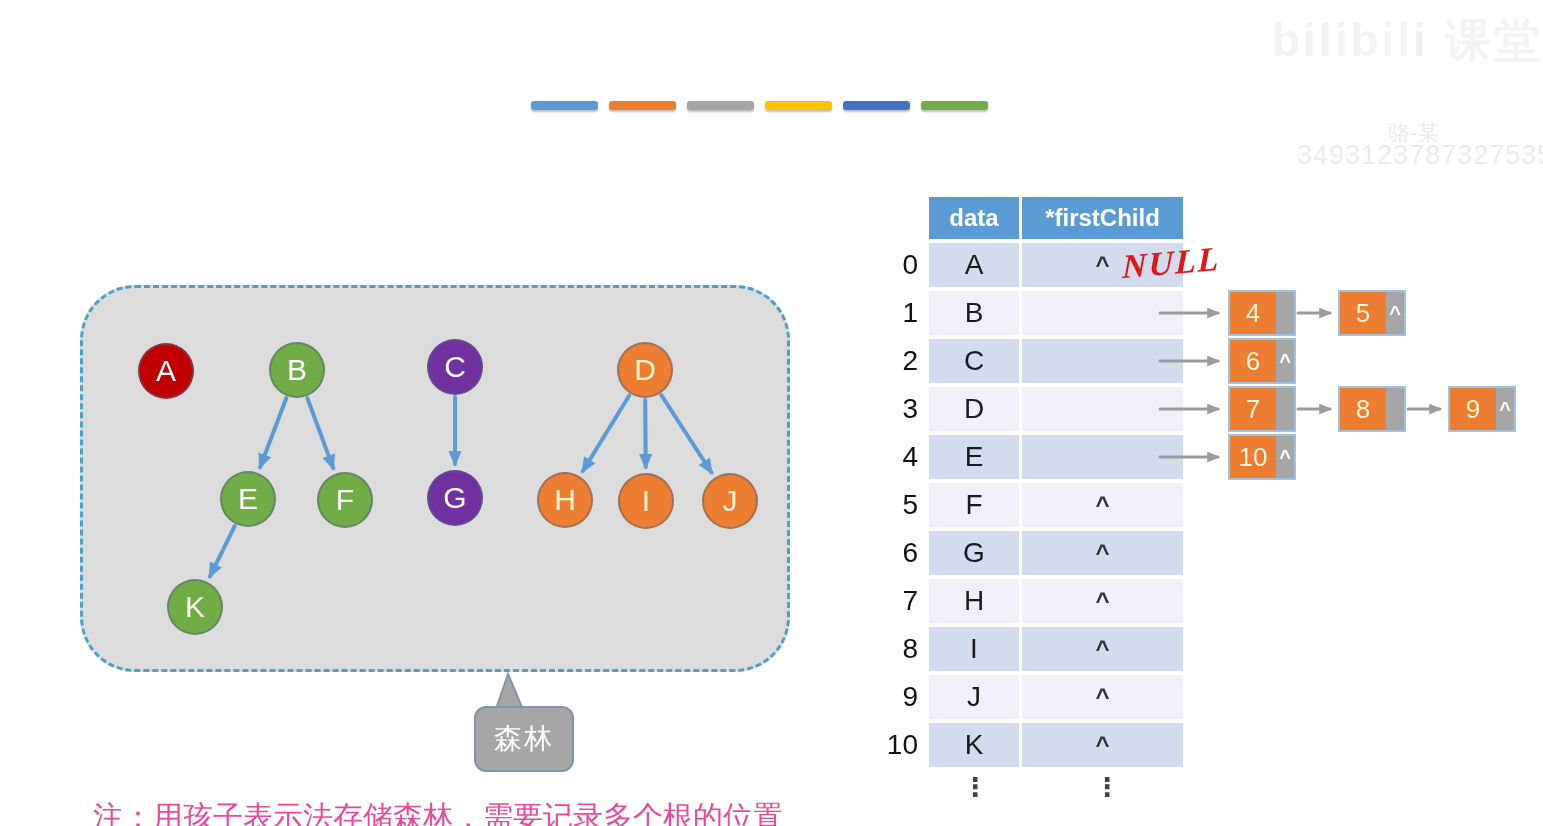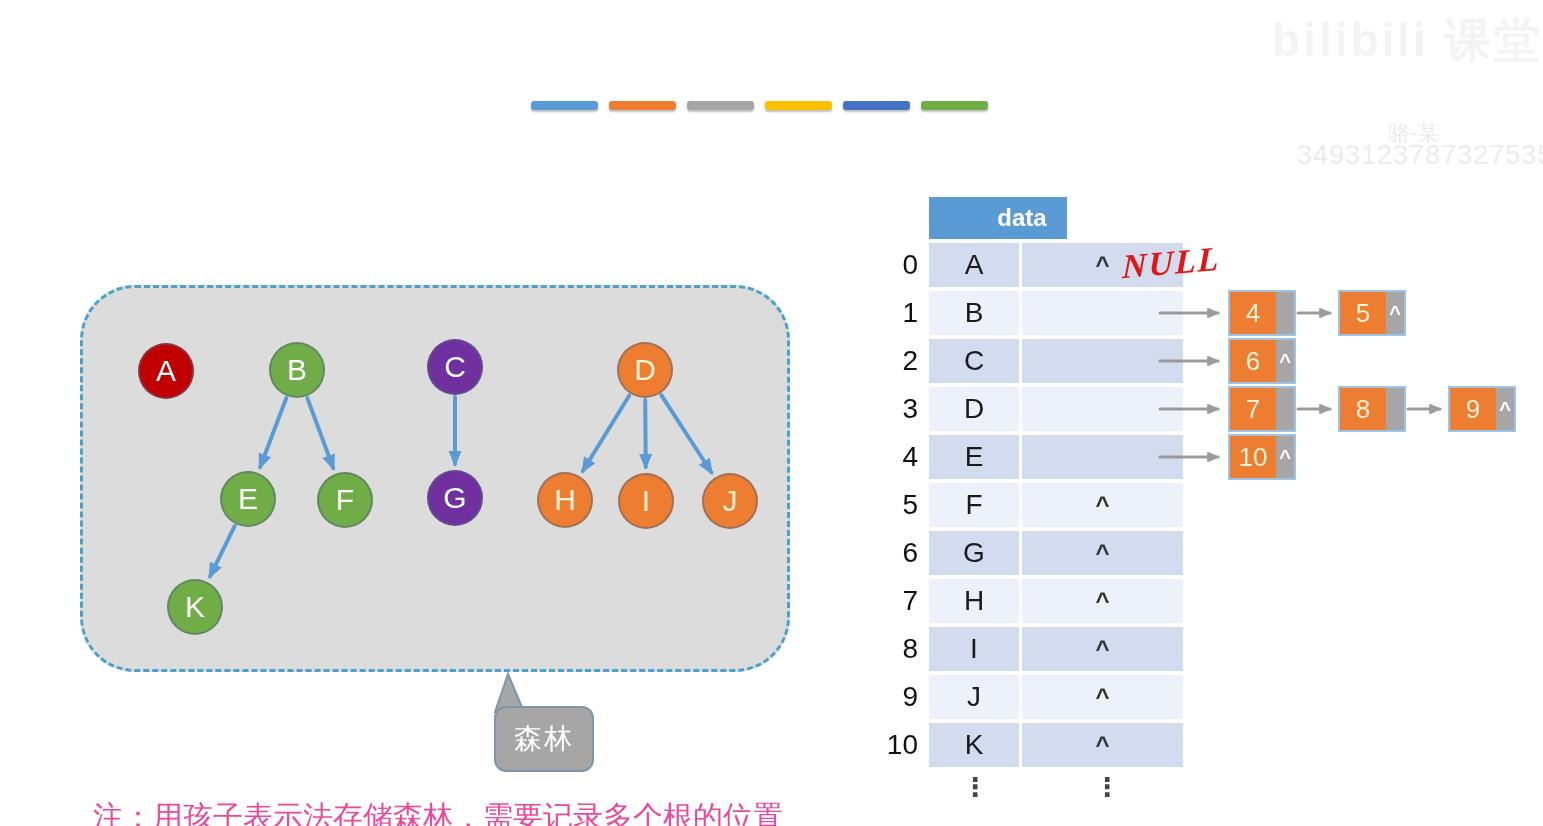--- a/index.html
+++ b/index.html
@@ -33,21 +33,21 @@
 
   .tree-node{position:absolute;width:56px;height:56px;border-radius:50%;z-index:3;
              display:flex;align-items:center;justify-content:center;
              border:2px solid rgba(84,100,125,0.5);box-sizing:border-box;}
   .tree-node span{font-size:30px;color:#ffffff;}
   .tree-node.orange span{color:#fdf3d7;}
 
   svg.overlay{position:absolute;left:0;top:0;z-index:2;pointer-events:none;}
 
   
-  .bubble{position:absolute;left:494px;top:706px;width:100px;height:66px;z-index:3;
+  .bubble{position:absolute;left:474px;top:706px;width:100px;height:66px;z-index:3;
           background:var(--bubble-bg);border:2px solid var(--bubble-border);border-radius:12px;
           display:flex;align-items:center;justify-content:center;box-sizing:border-box;}
   .bubble span{color:#ffffff;font-size:28px;letter-spacing:2px;
                font-family:"Liberation Serif","DejaVu Serif",serif;}
 
   
   .thead-cell{position:absolute;height:42px;background:var(--header-bg);color:#fff;
               font-weight:bold;font-size:24px;display:flex;align-items:center;justify-content:center;}
   .row-index{position:absolute;width:38px;font-size:28px;color:#111;text-align:right;
              display:flex;align-items:center;justify-content:flex-end;}
@@ -116,21 +116,22 @@
       <line x1="1408" y1="409" x2="1440" y2="409" stroke="#9B9B9B" stroke-width="3" stroke-linecap="round" marker-end="url(#arrowGray)"></line>
       <line x1="1160" y1="457" x2="1218" y2="457" stroke="#9B9B9B" stroke-width="3" stroke-linecap="round" marker-end="url(#arrowGray)"></line>
     </svg>
 
   <div class="bubble">
     <span>森林</span>
   </div>
 
   <p class="note">注：用孩子表示法存储森林，需要记录多个根的位置</p>
 
-  <div class="thead-cell" style="left:929px;top:197px;width:90px;padding-left:48px;">data</div>
+  <div class="thead-cell" style="left:929px;top:197px;width:90px;">data</div>
+  <div class="thead-cell" style="left:1022px;top:197px;width:161px;">*firstChild</div>
 
   <div class="null-annot">NULL</div>
 
   <div class="ellipsis" style="left:962px;top:772px;">⋮</div>
   <div class="ellipsis" style="left:1094px;top:772px;">⋮</div>
 
 <div class="tree-node" style="left: 138px; top: 343px; background: rgb(192, 0, 0);">
       <span>A</span>
     </div>
     <div class="tree-node" style="left: 269px; top: 342px; background: rgb(112, 173, 71);">

